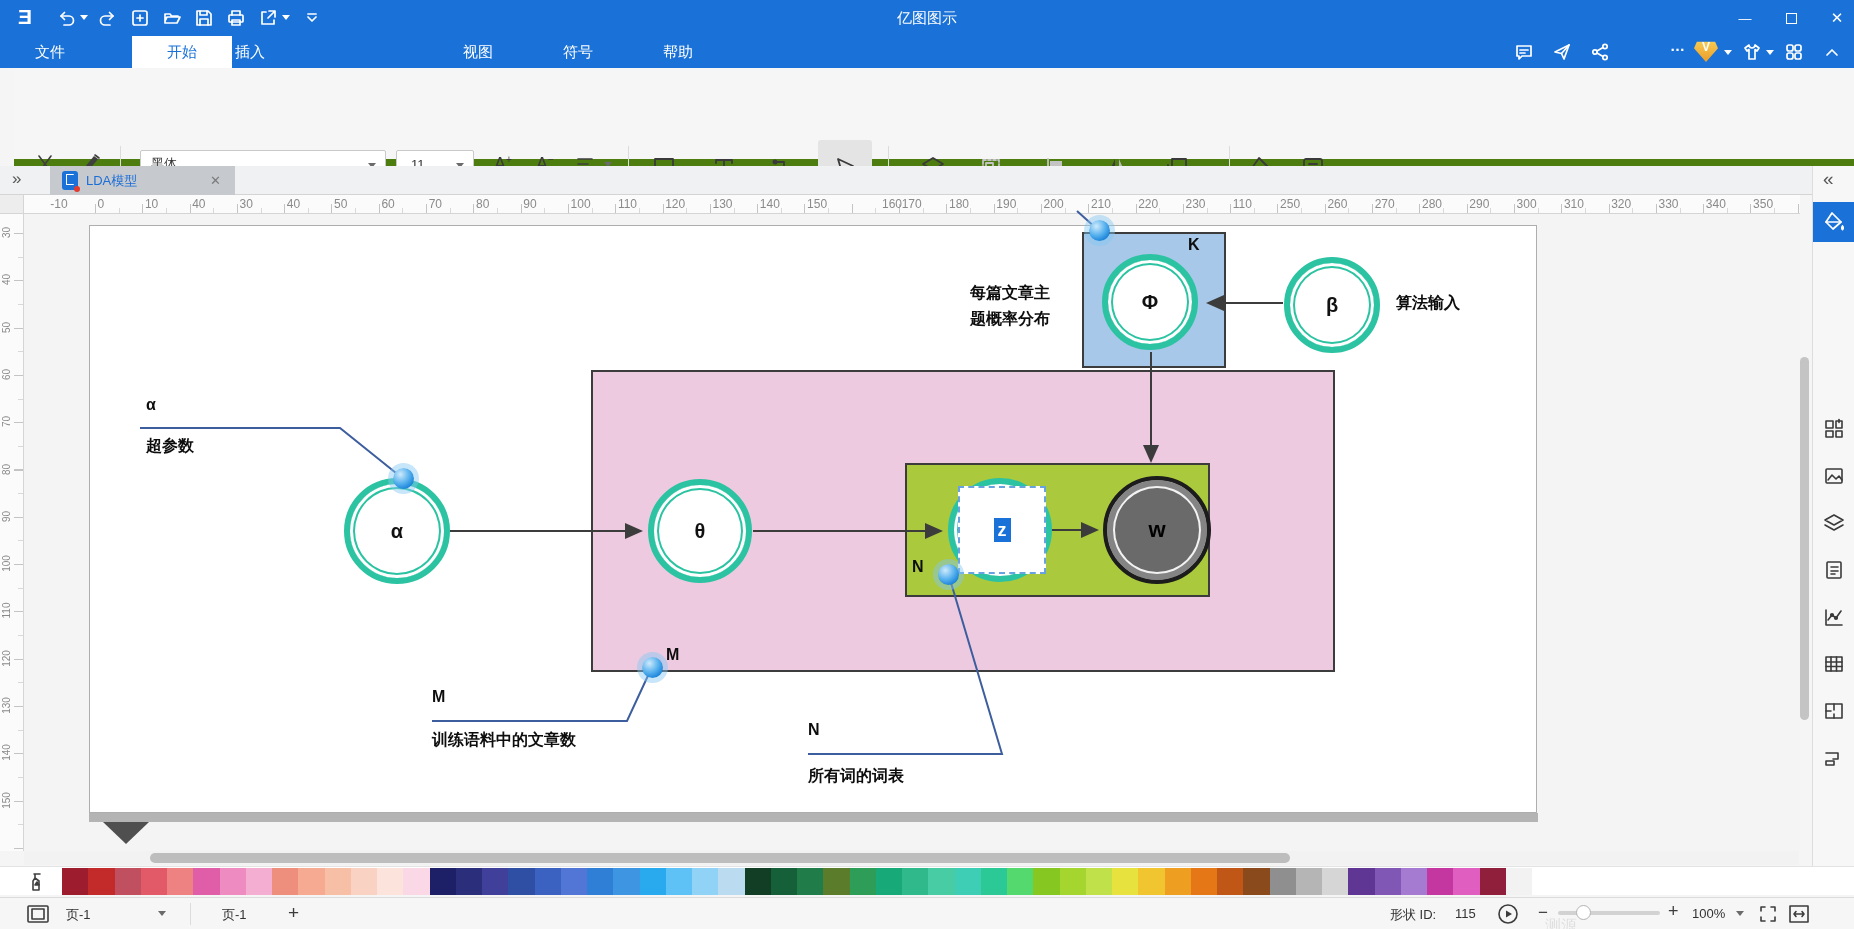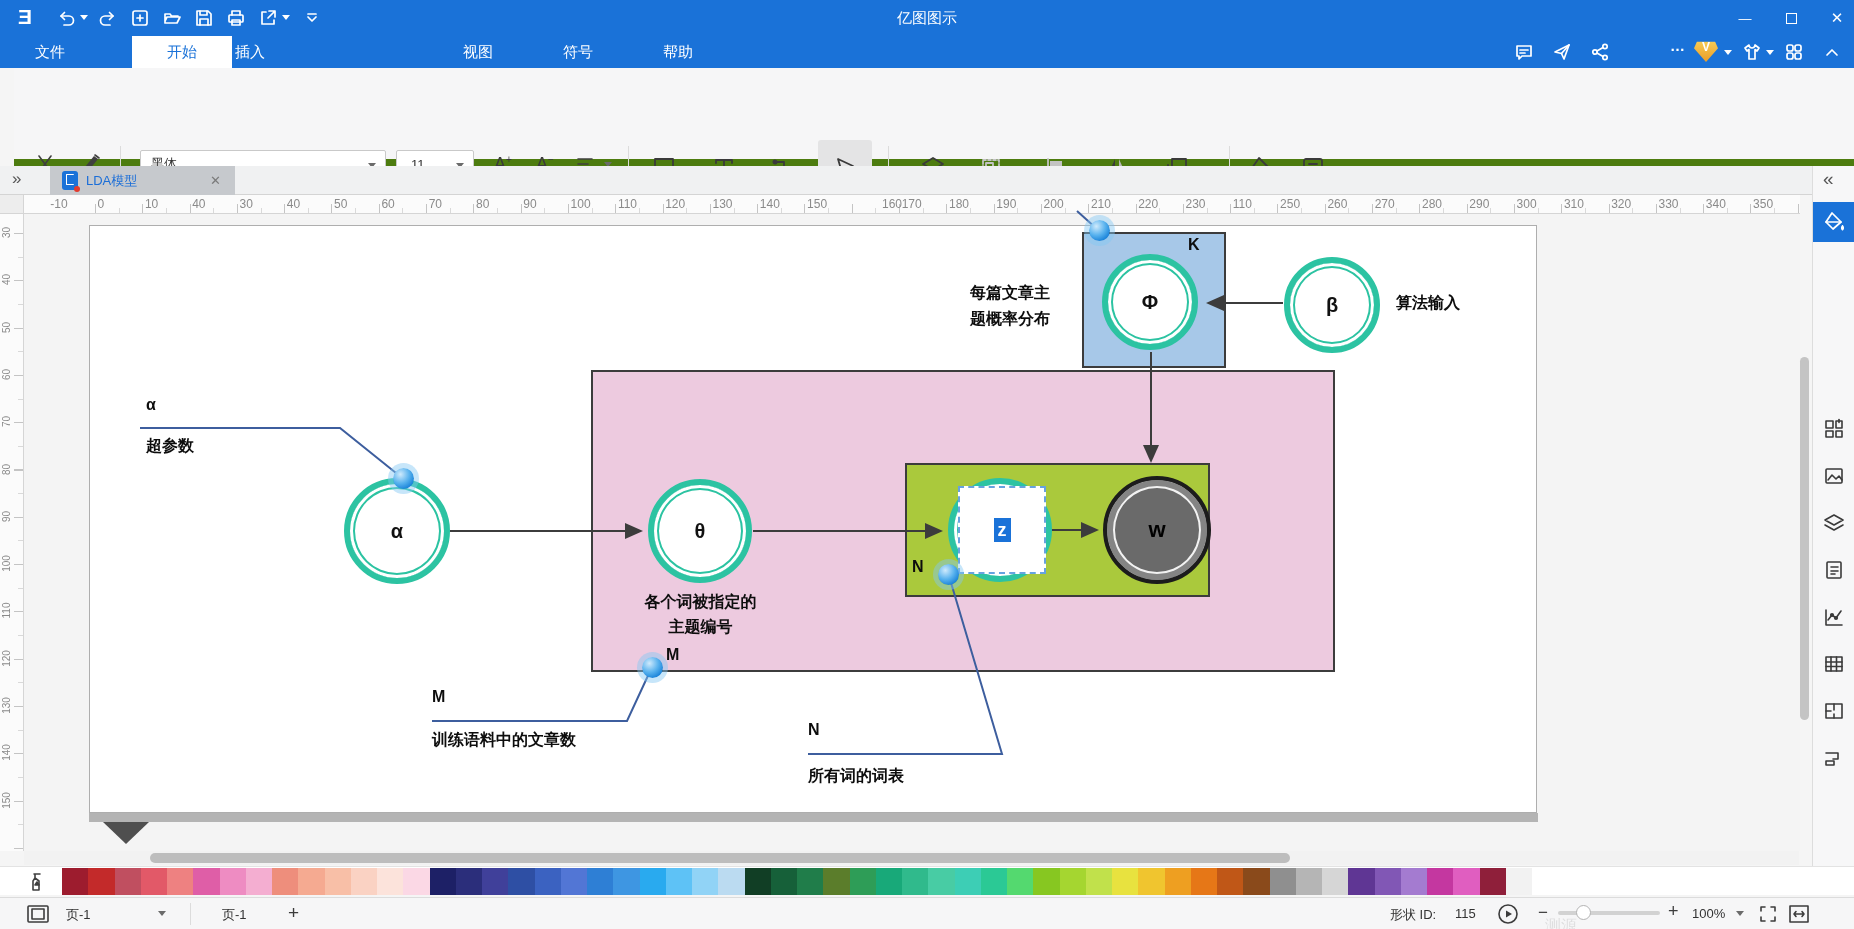--- a/index.html
+++ b/index.html
@@ -492,24 +492,20 @@
   <div class="dlabel" style="left:1188px;top:236px;">K</div>
   <div class="dlabel" style="left:666px;top:646px;">M</div>
   <div class="dlabel" style="left:912px;top:558px;">N</div>
 
   <div class="dlabel" style="left:146px;top:396px;">α</div>
   <div class="dlabel" style="left:146px;top:436px;">超参数</div>
   <div class="dlabel" style="left:432px;top:688px;">M</div>
   <div class="dlabel" style="left:432px;top:730px;">训练语料中的文章数</div>
   <div class="dlabel" style="left:808px;top:721px;">N</div>
   <div class="dlabel" style="left:808px;top:766px;">所有词的词表</div>
-  <div class="dlabel" style="left:628px;top:589px;width:145px;text-align:center;line-height:25px;">
-    <div>各个词被指定的</div>
-    <div>主题编号</div>
-  </div>
   <div class="dlabel" style="left:950px;top:280px;width:120px;text-align:center;line-height:26px;">
     <div>每篇文章主</div>
     <div>题概率分布</div>
   </div>
   <div class="dlabel" style="left:1396px;top:293px;">算法输入</div>
 
   <div class="handle" style="left:393px;top:468px;"></div>
   <div class="handle" style="left:642px;top:657px;"></div>
   <div class="handle" style="left:938px;top:564px;"></div>
   <div class="handle" style="left:1089px;top:220px;"></div>

